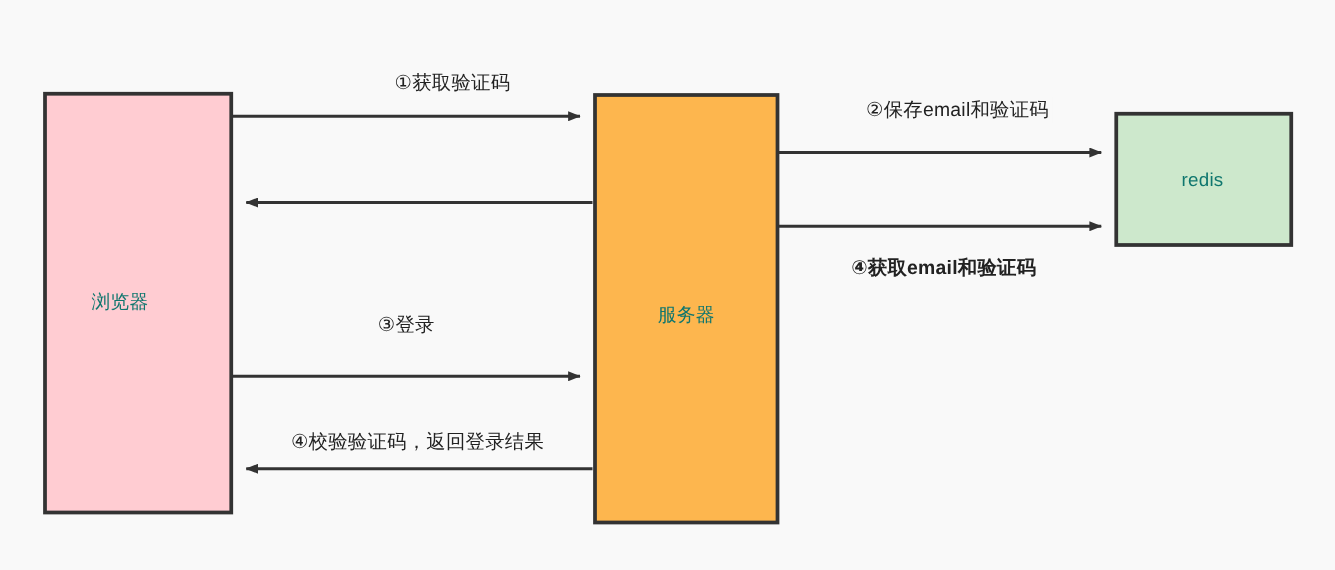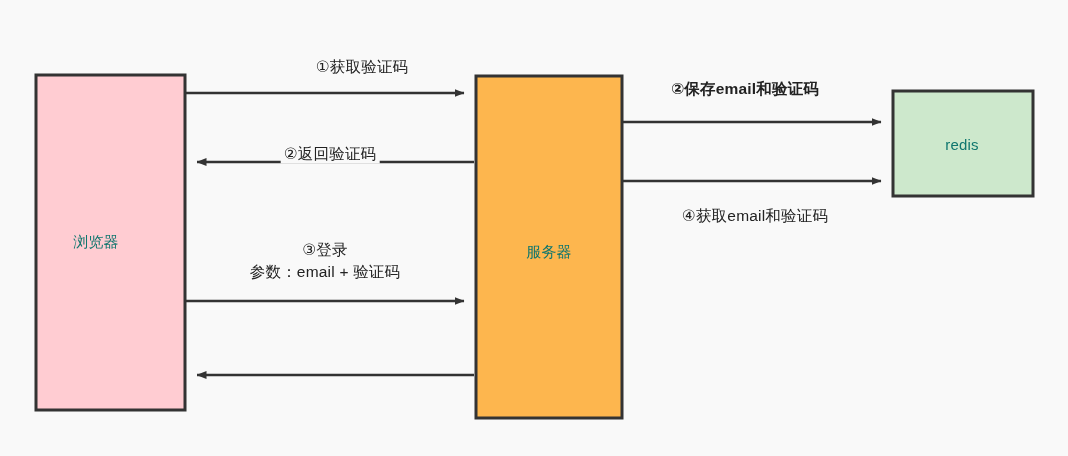--- a/index.html
+++ b/index.html
@@ -79,30 +79,29 @@
   </svg>
 
   <div class="node-label" style="left:96px; top:242px;">浏览器</div>
   <div class="node-label" style="left:549px; top:252px;text-align:right;">服务器</div>
   <div class="node-label" style="left:962px; top:144px;">redis</div>
 
   <div class="edge-label two-line" style="left:330px; top:67px;margin-left:32px;">
     <div>①获取验证码</div>
   </div>
 
-  <div class="edge-label" style="left:330px; top:153px;">
-    <div>②返回验证码</div>
-  </div>
 
-  <div class="edge-label" style="left:745px; top:88px;font-weight:bold;">
+  <div class="edge-label" style="left:766px; top:88px;">
     <div>②保存email和验证码</div>
   </div>
 
-  <div class="edge-label" style="left:755px; top:215px;">
+  <div class="edge-label" style="left:755px; top:215px;font-weight:bold;">
     <div>④获取email和验证码</div>
   </div>
 
   <div class="edge-label two-line" style="left:325px; top:261px;">
     <div>③登录</div>
-    <div>参数：email + 验证码</div>
   </div>
 
+  <div class="edge-label" style="left:334px; top:354px;">
+    <div>④校验验证码，返回登录结果</div>
+  </div>
 </div>
 
 </body></html>

